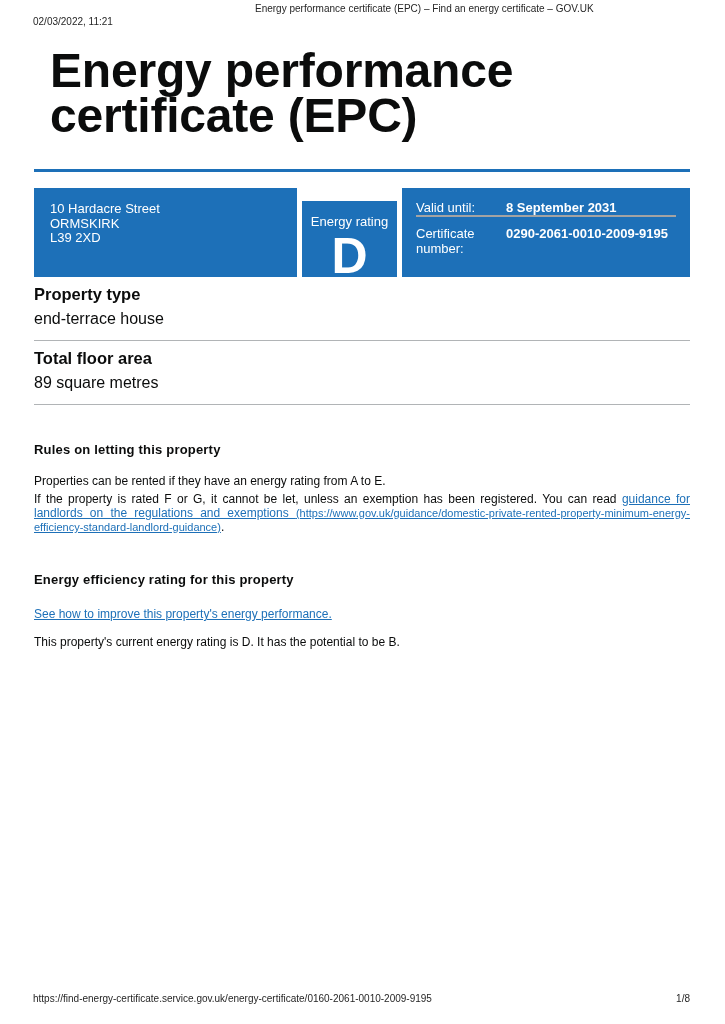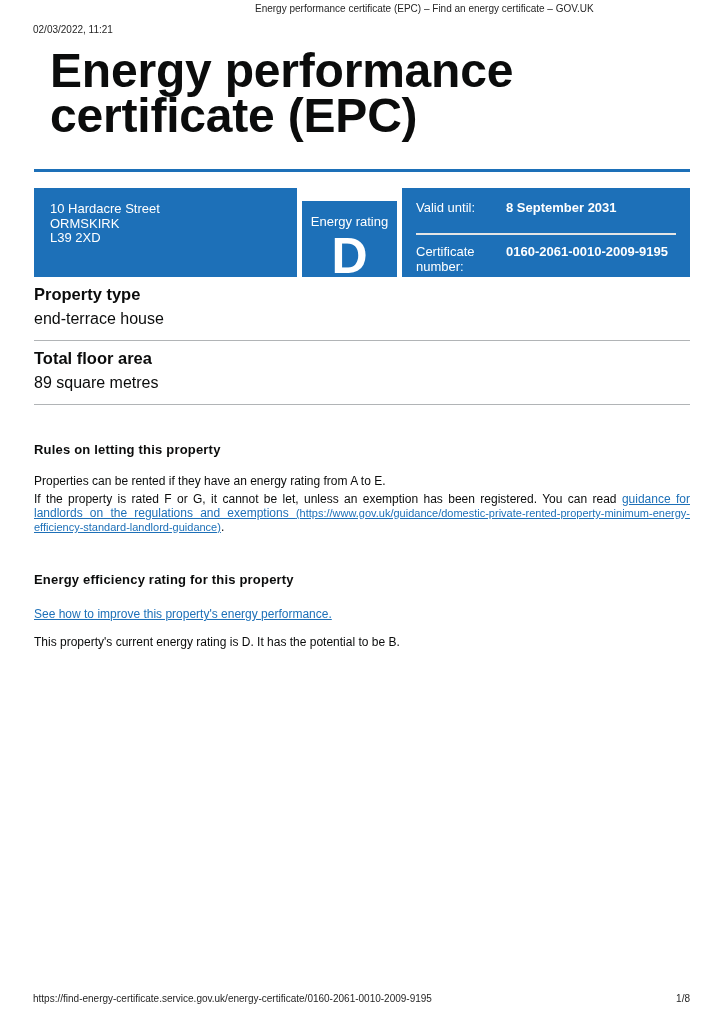--- a/index.html
+++ b/index.html
@@ -2,42 +2,42 @@
 <html><head>
 <meta charset="utf-8">
 <style>
   * { margin:0; padding:0; box-sizing:border-box; }
   html,body { background:#ffffff; }
   body {
     width:725px; height:1024px; position:relative; overflow:hidden;
     font-family:"Liberation Sans", sans-serif; color:#0b0c0c;
   }
   
-  .ph-date { position:absolute; top:24px; left:33px; font-size:10px; color:#262626; white-space:nowrap; }
+  .ph-date { position:absolute; top:16px; left:33px; font-size:10px; color:#262626; white-space:nowrap; }
   .ph-title { position:absolute; top:3px; left:255px; font-size:10px; color:#262626; white-space:nowrap; }
   .pf-url { position:absolute; top:993px; left:33px; font-size:10px; color:#262626; white-space:nowrap; }
   .pf-page { position:absolute; top:993px; right:35px; font-size:10px; color:#262626; }
 
   main { margin:0 35px 0 34px; padding-top:48px; }
 
   h1.page-title {
     margin-left:16px; font-size:48px; line-height:45px; font-weight:bold;
     letter-spacing:-0.2px; color:#0b0c0c; max-width:600px;
   }
   .title-rule { height:3px; background:#1d70b8; margin-top:31px; }
 
   
   .summary-banner { display:flex; gap:5px; margin-top:16px; height:89px; color:#ffffff; }
   .banner-section { background:#1d70b8; }
   .banner-address { width:263px; padding:14px 16px; font-size:13px; line-height:14.5px; }
   .banner-rating { width:95px; padding-top:13px; text-align:center; font-size:13px; line-height:15px;margin-top:13px; }
   .rating-letter { font-size:50px; line-height:50px; font-weight:bold; margin-top:2px; }
   .banner-validity { flex:1; padding:12px 14px; font-size:13px; }
   .validity-row { display:flex; }
-  .validity-row.first { padding-bottom:18px; border-bottom:2px solid #e5e5e5; }
+  .validity-row.first { padding-bottom:0; border-bottom:2px solid #a3a3a3; }
   .validity-row.second { padding-top:9px; }
   .v-label { width:90px; flex-shrink:0; line-height:15px; }
   .v-value { font-weight:bold; line-height:15px; }
 
   
   .fact-label { font-size:16.5px; line-height:22px; font-weight:bold; margin-top:6px; }
   .fact-value { font-size:16px; line-height:21px; margin-top:3px; }
   .grey-rule { border:0; border-top:1px solid #b1b4b6; margin-top:11px; }
 
   
@@ -76,21 +76,21 @@
       <div>Energy rating</div>
       <div class="rating-letter">D</div>
     </div>
     <div class="banner-section banner-validity">
       <div class="validity-row first">
         <div class="v-label">Valid until:</div>
         <div class="v-value">8 September 2031</div>
       </div>
       <div class="validity-row second">
         <div class="v-label">Certificate number:</div>
-        <div class="v-value">0160-2061-0010-2009-9195</div>
+        <div class="v-value">0290-2061-0010-2009-9195</div>
       </div>
     </div>
   </div>
 
   <h2 class="fact-label">Property type</h2>
   <div class="fact-value">end-terrace house</div>
   <hr class="grey-rule">
 
   <h2 class="fact-label">Total floor area</h2>
   <div class="fact-value">89 square metres</div>

